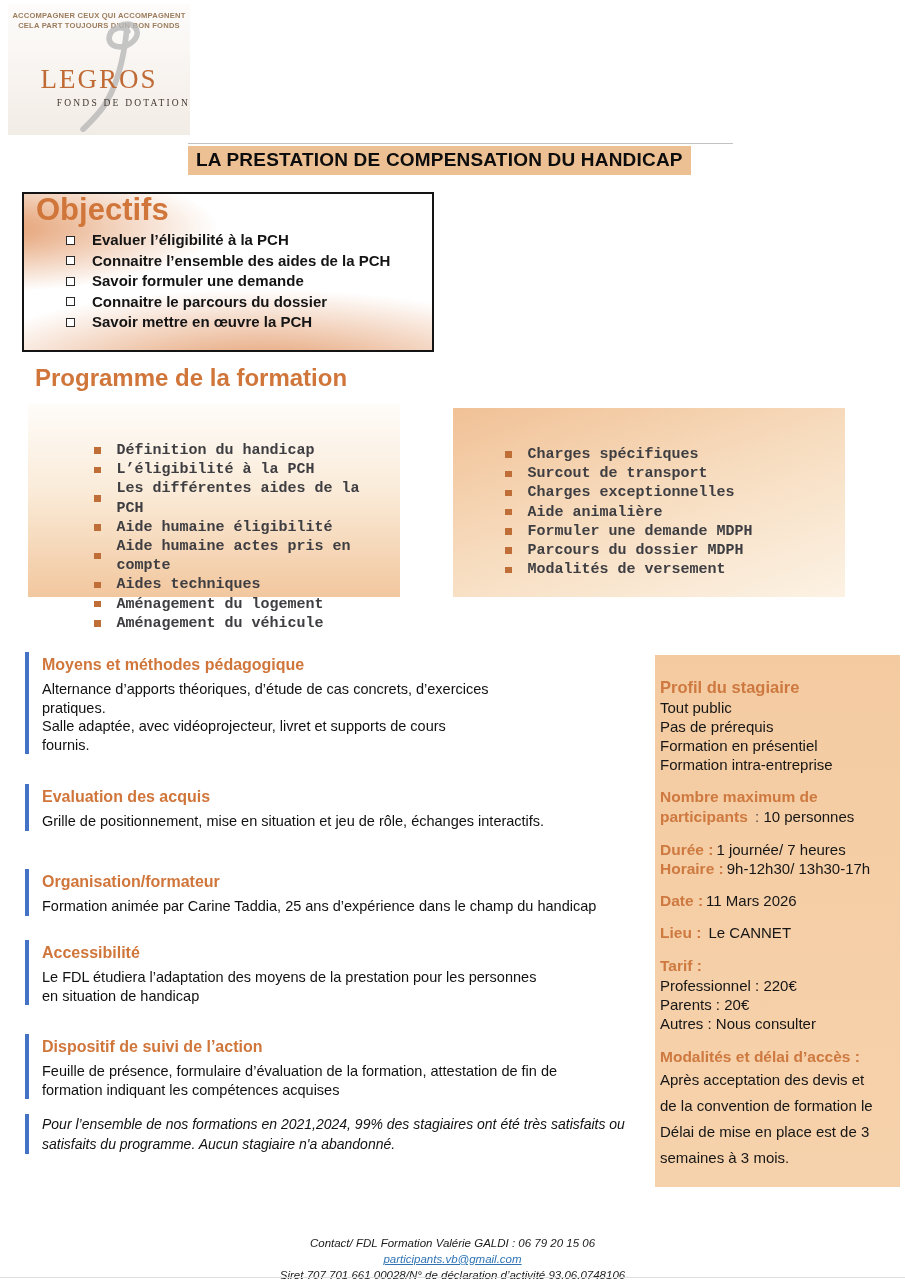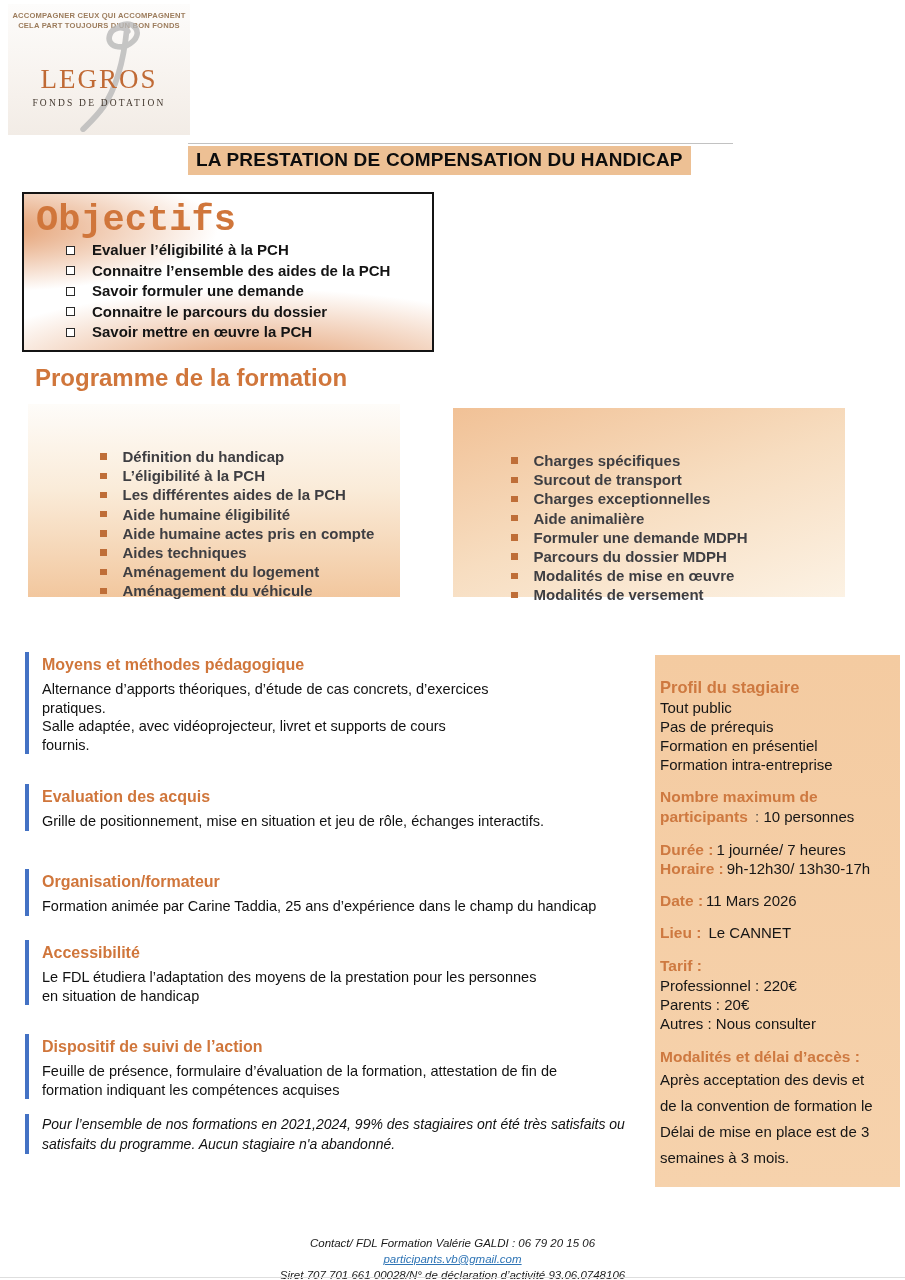--- a/index.html
+++ b/index.html
@@ -7,49 +7,49 @@
   .page{position:relative;width:905px;height:1280px;background:#fff;overflow:hidden;}
 
   
   .logo-block{position:absolute;left:8px;top:4px;width:182px;height:131px;
     background:linear-gradient(180deg,#fdfcfb 0%,#f6f1ec 70%,#f2ece6 100%);}
   .tagline{margin-top:7px;text-align:center;font-size:7.6px;font-weight:700;
     color:#9C7C5C;line-height:10px;letter-spacing:.2px;}
   .logo-swirl{position:absolute;left:52px;top:14px;width:88px;height:114px;opacity:.8;}
   .logo-name{position:absolute;left:0;top:60px;width:100%;text-align:center;
     font-family:"Liberation Serif",serif;font-size:27px;color:#C06A35;letter-spacing:2px;}
-  .logo-sub{position:absolute;left:0;top:94px;width:100%;text-align:center;
+  .logo-sub{position:absolute;left:0;top:94px;width:100%;text-align:right;
     font-family:"Liberation Serif",serif;font-size:9.5px;color:#43382F;letter-spacing:2.2px;}
 
   
   .hairline{position:absolute;left:188px;top:143px;width:545px;height:1px;background:#c2c2c2;}
   .doc-title{position:absolute;left:188px;top:146px;background:#EDC094;color:#0d0d0d;
     font-size:19px;font-weight:700;padding:3px 8px 4px;letter-spacing:.2px;}
 
   
   .objectives-box{position:absolute;left:22px;top:192px;width:408px;height:156px;
     border:2px solid #141414;
     background:
       radial-gradient(120% 85% at -10% 22%, rgba(221,134,76,.85) 0%, rgba(221,134,76,0) 48%),
       radial-gradient(150% 110% at 58% 118%, rgba(221,134,76,.9) 0%, rgba(221,134,76,0) 52%),
       #fff;}
-  .obj-heading{margin:10px 0 4px 12px;font-size:37px;font-weight:700;color:#D0763B;line-height:32px;font-family:Liberation Mono, monospace;}
+  .obj-heading{margin:0 0 4px 12px;font-size:31px;font-weight:700;color:#D0763B;line-height:32px;}
   .obj-list{list-style:none;margin:2px 0 0;padding:0 0 0 42px;}
   .obj-list li{display:flex;align-items:center;gap:17px;font-size:15px;font-weight:700;
     color:#141414;line-height:20.5px;}
   .obj-bullet{width:7px;height:7px;border:1.6px solid #2a2a2a;background:#fff;flex:0 0 auto;}
 
   
   .program-heading{position:absolute;left:35px;top:364px;font-size:24px;font-weight:700;color:#D0763B;}
   .program-panel{position:absolute;}
   .panel-left{left:28px;top:404px;width:372px;height:193px;
     background:linear-gradient(180deg,#FEFCF9 0%,#FAEBD8 45%,#F2C79E 100%);}
   .panel-right{left:453px;top:408px;width:392px;height:189px;
     background:linear-gradient(160deg,#F1C196 0%,#F7DDC0 50%,#FCF2E4 100%);}
-  .prog-list{list-style:none;margin:16px;padding:27px 0 0 56px;}
+  .prog-list{list-style:none;margin:10px;padding:27px 0 0 56px;font-family:Liberation Mono, monospace;}
   .panel-right .prog-list{padding-left:42px;}
   .prog-list li{display:flex;align-items:center;gap:16px;font-size:15px;font-weight:700;
     color:#3E3E42;line-height:19.2px;}
   .prog-bullet{width:6.5px;height:6.5px;background:#BF6E38;flex:0 0 auto;}
 
   
   .section{position:absolute;left:25px;border-left:4px solid #4472C4;padding-left:13px;}
   .section h2{margin:0 0 3px;font-size:16px;font-weight:700;color:#D0763B;line-height:25px;}
   .section p{margin:0;font-size:14.5px;color:#111;line-height:18.6px;}
   .note{position:absolute;left:25px;top:1114px;width:588px;border-left:4px solid #4472C4;
@@ -180,24 +180,20 @@
       <li>
           <span class="prog-bullet"></span>
           <span>Formuler une demande MDPH</span>
         </li>
       <li>
           <span class="prog-bullet"></span>
           <span>Parcours du dossier MDPH</span>
         </li>
       <li>
           <span class="prog-bullet"></span>
-          <span>Modalités de mise en œuvre</span>
-        </li>
-      <li>
-          <span class="prog-bullet"></span>
           <span>Modalités de versement</span>
         </li>
     </ul>
   </div>
 
   <div class="section" style="top:652px;width:448px;">
     <h2>Moyens et méthodes pédagogique</h2>
     <p>Alternance d’apports théoriques, d’étude de cas concrets, d’exercices pratiques.</p>
     <p>Salle adaptée, avec vidéoprojecteur, livret et supports de cours fournis.</p>
   </div>

